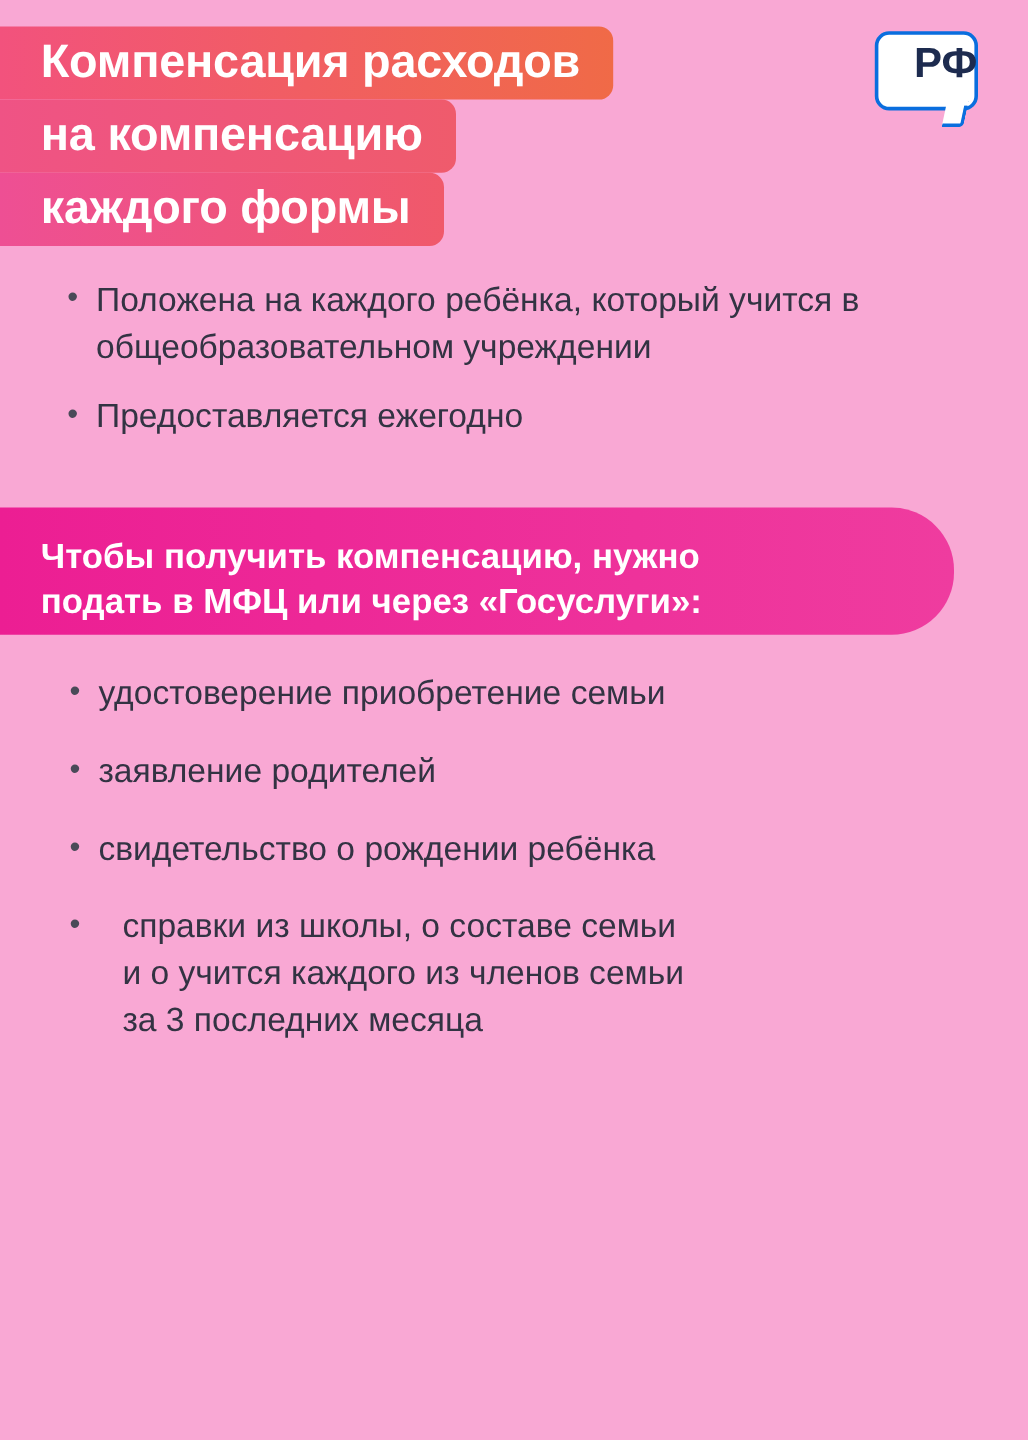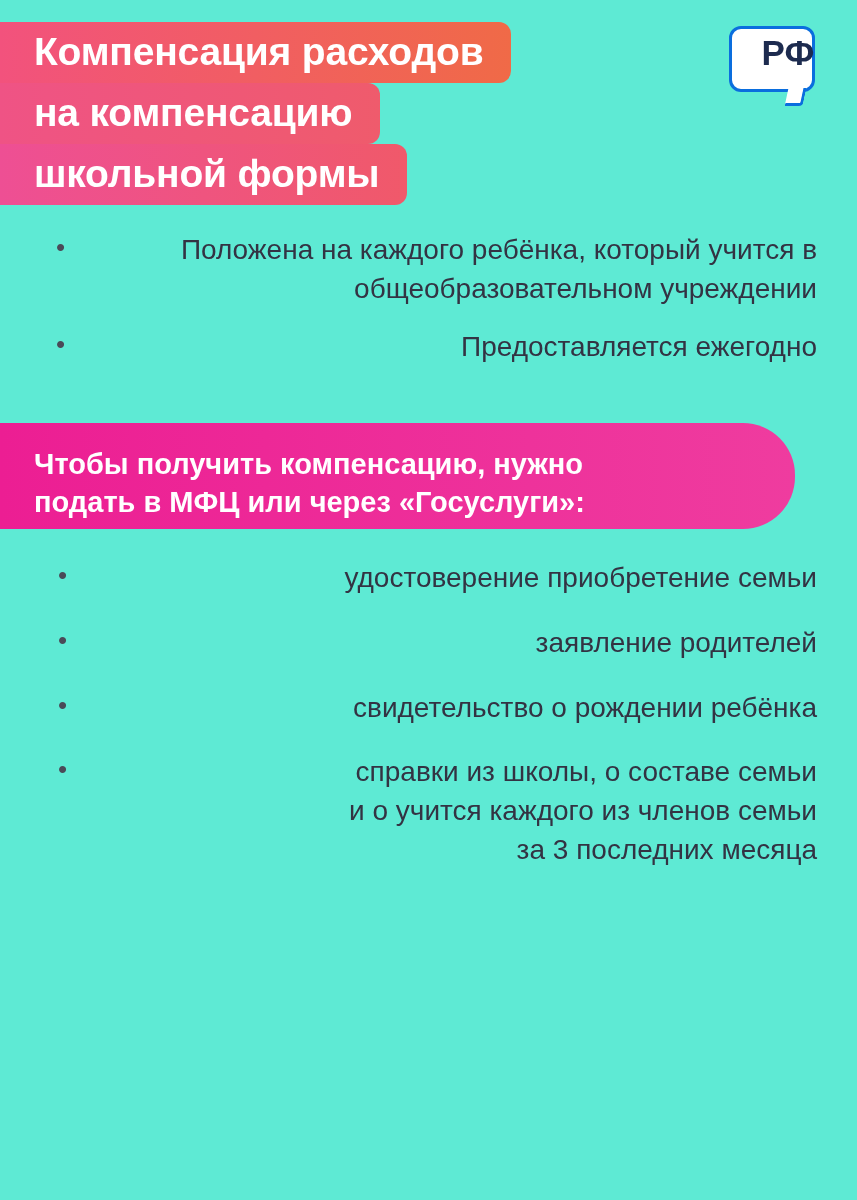--- a/index.html
+++ b/index.html
@@ -13,21 +13,21 @@
     font-family: "Liberation Sans", sans-serif;
     color: #2b2b38;
     position: relative;
     overflow: hidden;
   }
 
   .page {
     position: relative;
     width: 857px;
     height: 1200px;
-    background: #5eead4;
+    background: #f9a8d4;
   }
 
   
   .header {
     position: relative;
     padding-top: 22px;
   }
 
   .title-wrap {
     display: inline-block;
@@ -106,21 +106,20 @@
     margin: 0;
     padding: 0;
     list-style: none;
   }
   .list li {
     position: relative;
     padding-left: 42px;
     font-size: 28px;
     line-height: 1.38;
     color: #333343;
-    text-align: right;
   }
   .list li::before {
     content: "•";
     position: absolute;
     left: 18px;
     top: -1px;
     font-size: 26px;
     color: #4a4a58;
   }
 
@@ -162,21 +161,21 @@
 </style>
 </head>
 <body>
 
 <div class="page">
 
   <div class="header">
     <div class="title-wrap">
       <span class="title-line l1">Компенсация расходов</span>
       <span class="title-line l2">на компенсацию</span>
-      <span class="title-line l3">школьной формы</span>
+      <span class="title-line l3">каждого формы</span>
     </div>
 
     <div class="logo">
       <div class="box"></div>
       <div class="tail"></div>
       <div class="tail-mask"></div>
       <div class="rf">РФ</div>
     </div>
   </div>
 

